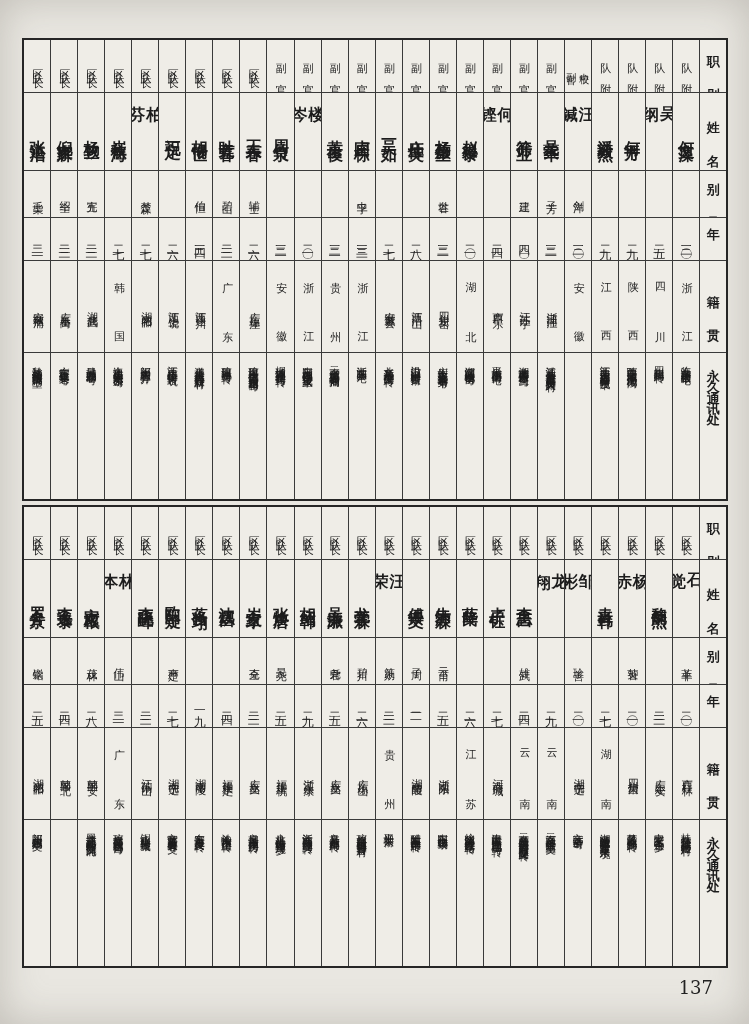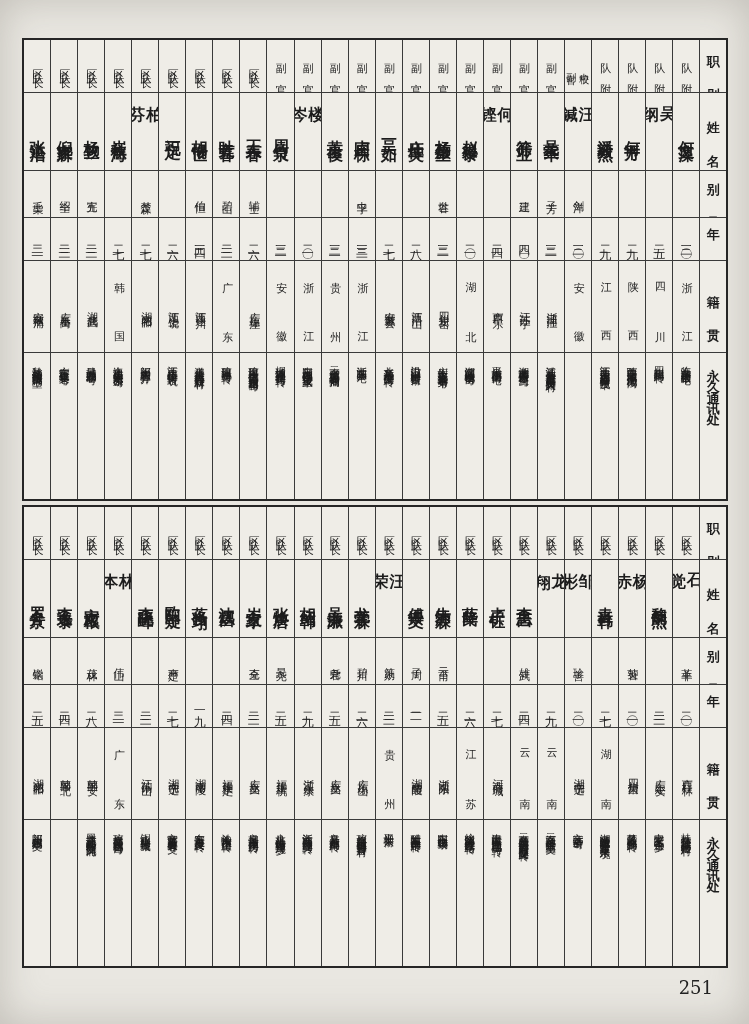--- a/index.html
+++ b/index.html
@@ -1098,14 +1098,14 @@
         </div>
     <div class="cell r-origin">
           <span class="vtext origin">湖南祁阳</span>
         </div>
     <div class="cell r-addr">
           <span class="vtext addr">祁阳大忠镇邮局交</span>
         </div>
   </div>
     </div>
 
-  <div class="page-number">251</div>
+  <div class="page-number">137</div>
 </div>
 
 </body></html>

